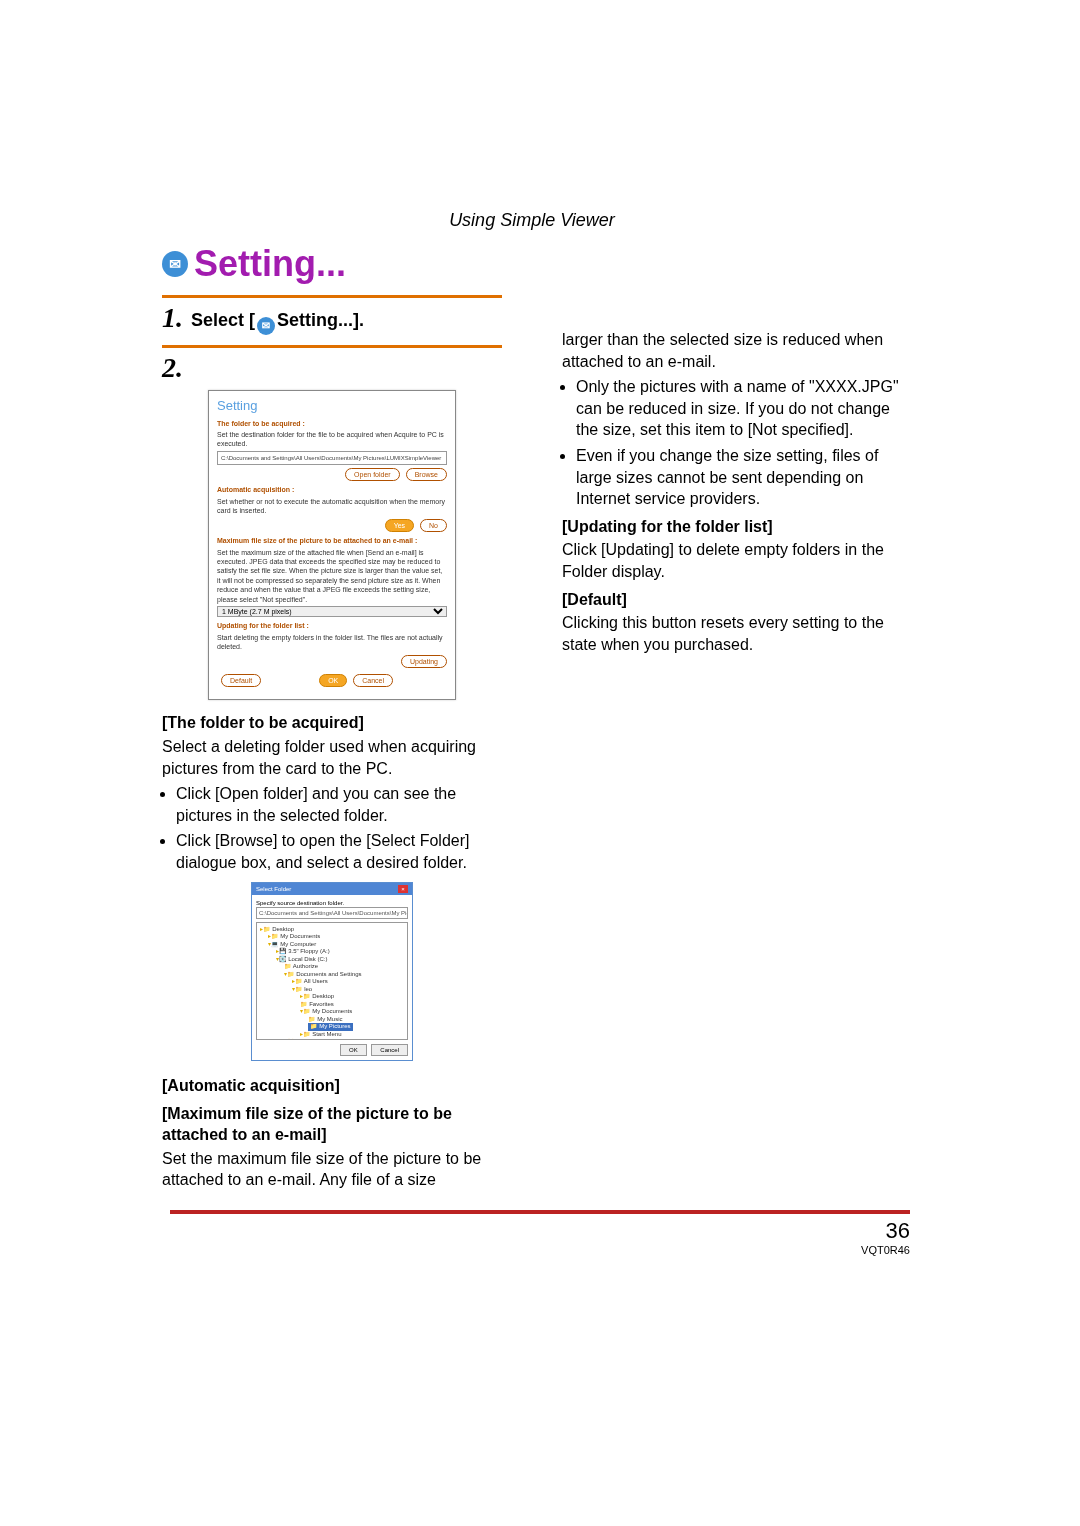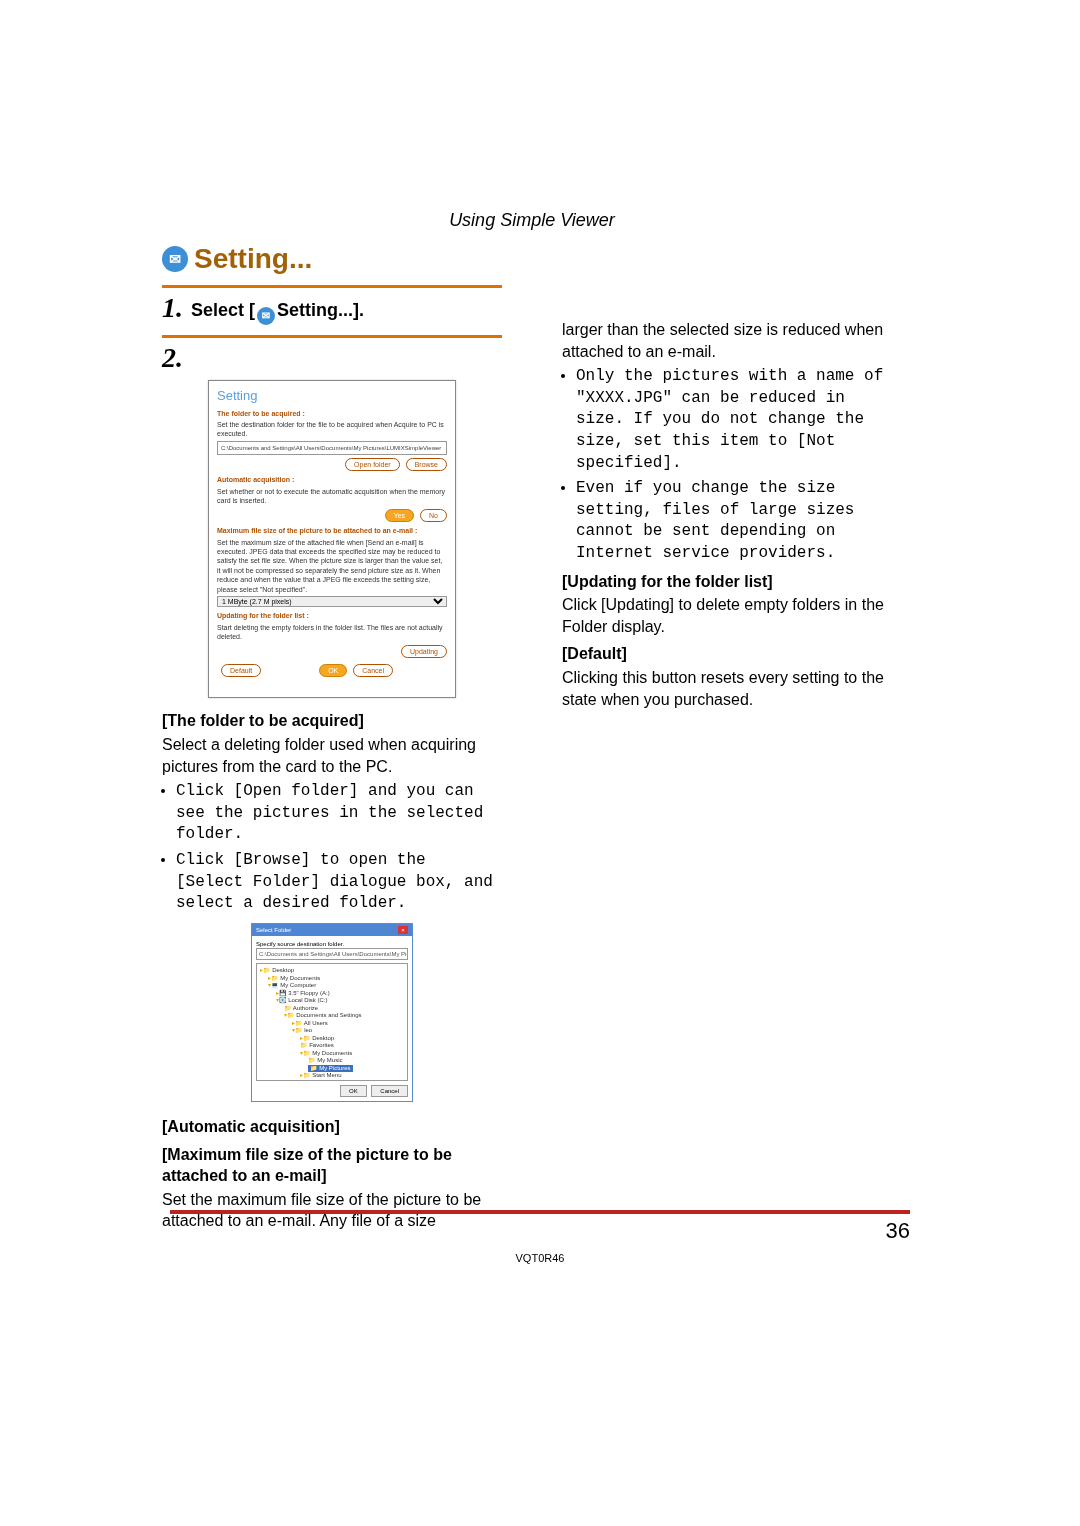--- a/index.html
+++ b/index.html
@@ -1,36 +1,36 @@
 <!DOCTYPE html>
 <html><head>
 <meta charset="utf-8">
 <style>
   html,body{margin:0;padding:0;background:#fff;}
   body{width:1080px;height:1526px;position:relative;font-family:Arial,Helvetica,sans-serif;color:#000;}
   .page{position:absolute;left:162px;top:210px;width:740px;}
   .chap-header{text-align:center;font-style:italic;font-size:18px;margin-bottom:12px;}
-  .section-title{font-size:28px;font-weight:bold;color:#a16207;display:flex;align-items:center;}
+  .section-title{font-size:36px;font-weight:bold;color:#a21caf;display:flex;align-items:center;}
   .section-title .hdr-icon{width:26px;height:26px;border-radius:50%;background:#3d8fd6;margin-right:6px;display:inline-flex;align-items:center;justify-content:center;}
   .section-title .hdr-icon::after{content:"✉";color:#fff;font-size:14px;}
   .orange-rule{height:3px;background:#e07000;margin:10px 0 6px;}
   .orange-rule.short{width:340px;}
   .columns{display:flex;gap:60px;}
   .col{width:340px;font-size:16px;line-height:1.35;}
   .step{display:flex;align-items:flex-start;font-weight:bold;font-size:18px;margin-bottom:6px;}
   .step .num{font-family:Georgia,'Times New Roman',serif;font-style:italic;font-size:28px;font-weight:bold;margin-right:8px;line-height:1;}
   .step .txt{padding-top:4px;}
   .inline-icon{display:inline-flex;width:18px;height:18px;border-radius:50%;background:#3d8fd6;vertical-align:-3px;margin:0 2px;align-items:center;justify-content:center;}
   .inline-icon::after{content:"✉";color:#fff;font-size:10px;line-height:1;}
   .subhead{font-weight:bold;margin-top:6px;}
   .body-text{margin:2px 0;}
   ul.bullets{margin:4px 0 4px 14px;padding:0;}
-  ul.bullets li{margin-bottom:4px;list-style:disc;font-family:Liberation Mono, monospace;}
+  ul.bullets li{margin-bottom:4px;list-style:disc;}
   
-  .shot{border:1px solid #888;width:230px;margin:8px auto 12px;font-size:7px;background:#fff;padding:6px 8px 20px;box-shadow:0 0 2px rgba(0,0,0,.2);}
+  .shot{border:1px solid #888;width:230px;margin:8px auto 12px;font-size:7px;background:#fff;padding:6px 8px 12px;box-shadow:0 0 2px rgba(0,0,0,.2);}
   .shot .dlg-title{color:#5aa0e0;font-size:13px;font-weight:normal;margin-bottom:4px;}
   .shot .grp{color:#b05000;font-weight:bold;margin-top:4px;}
   .shot .desc{color:#333;margin:2px 0;}
   .shot .pathbox{border:1px solid #999;padding:2px 3px;color:#444;font-size:6px;overflow:hidden;white-space:nowrap;}
   .shot .btnrow{text-align:right;margin-top:3px;}
   .shot .btn{display:inline-block;border:1px solid #b05000;color:#b05000;border-radius:9px;padding:1px 8px;font-size:7px;margin-left:4px;background:#fff;}
   .shot .btn.primary{background:#f5a623;color:#fff;border-color:#d08000;}
   .shot select{width:100%;font-size:7px;border:1px solid #999;}
   .shot .footer{text-align:center;margin-top:6px;}
   .shot .footer .btn.left{float:left;}
@@ -45,21 +45,21 @@
   .shot2 .tree .ind2{padding-left:16px;}
   .shot2 .tree .ind3{padding-left:24px;}
   .shot2 .tree .ind4{padding-left:32px;}
   .shot2 .tree .sel{background:#3b6fc0;color:#fff;display:inline-block;padding:0 2px;}
   .shot2 .fico{color:#e0b000;}
   .shot2 .btns{text-align:right;margin-top:4px;}
   .shot2 .btns span{display:inline-block;border:1px solid #999;padding:1px 8px;margin-left:3px;background:#eee;}
   .page-footer{position:absolute;left:170px;width:740px;top:1210px;}
   .footer-rule{height:4px;background:#b22;}
   .page-num{text-align:right;font-size:22px;margin-top:4px;}
-  .doc-code{text-align:center;font-size:11px;color:#000;margin-top:8px;}
+  .doc-code{text-align:right;font-size:11px;color:#000;}
 </style>
 </head>
 <body>
 
 <div class="page">
   <div class="chap-header">Using Simple Viewer</div>
 
   <div class="section-title">
     <span class="hdr-icon"></span>
     <span>Setting...</span>

